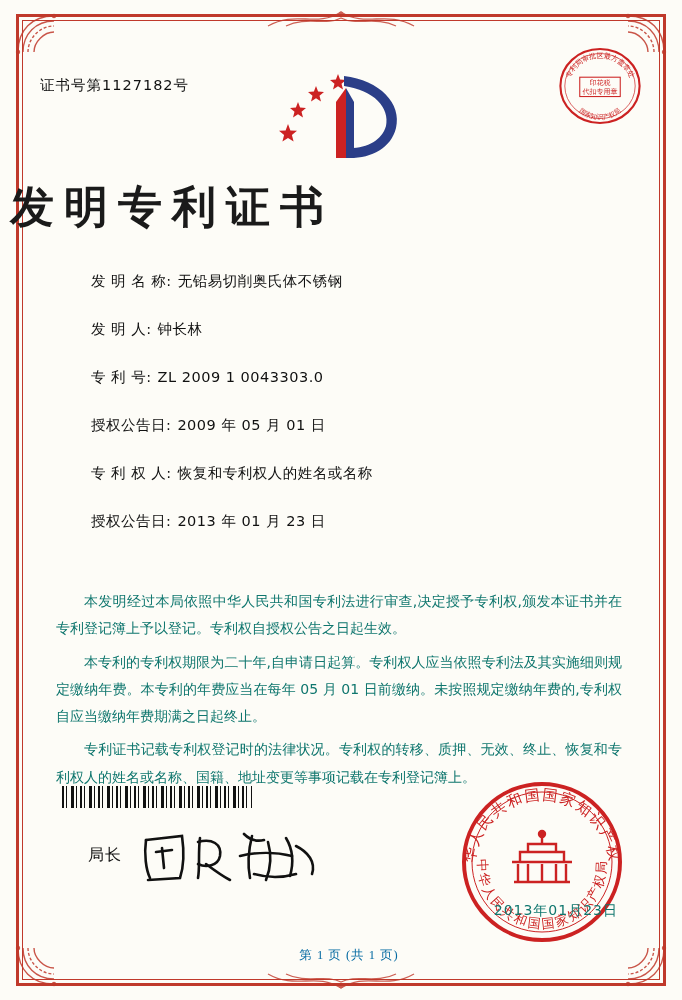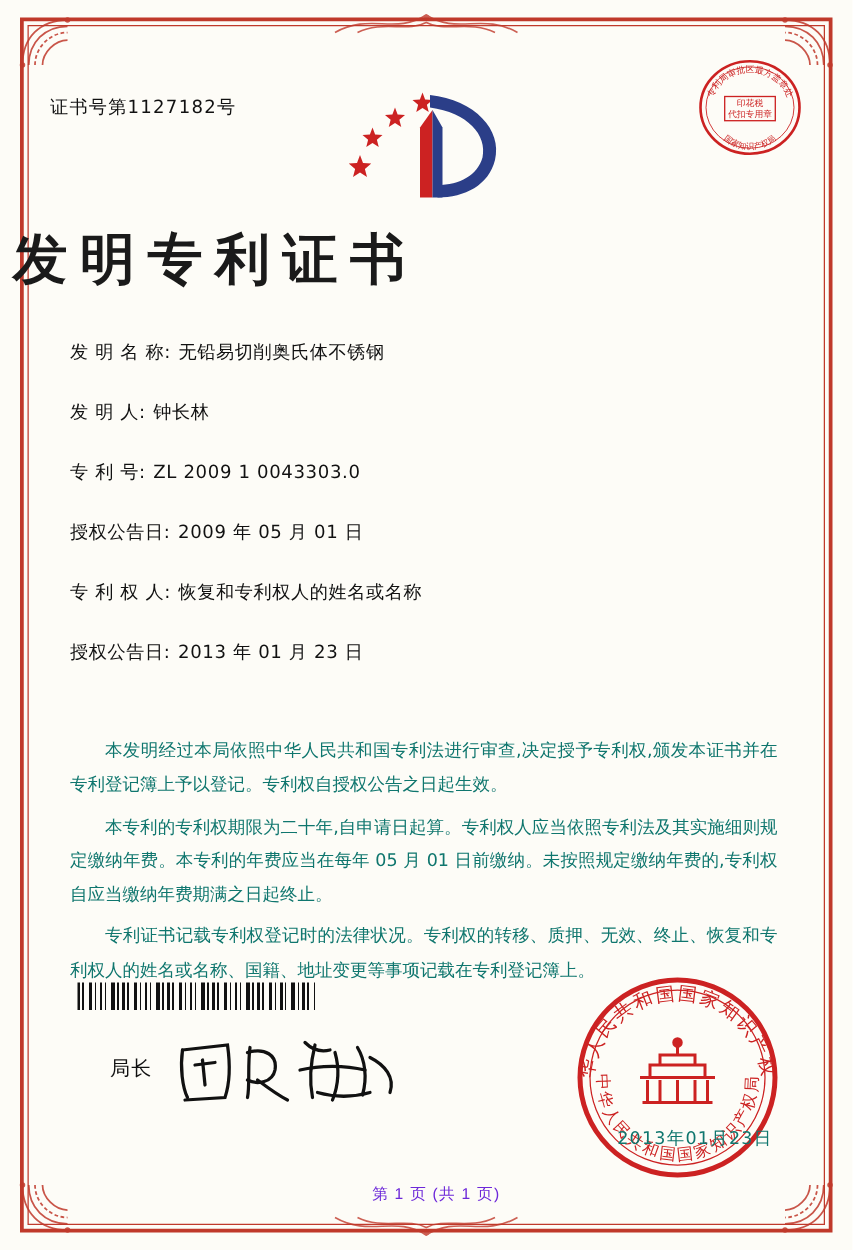--- a/index.html
+++ b/index.html
@@ -114,20 +114,21 @@
     top: 272px;
     width: 560px;
   }
   .field-row {
     display: flex;
     align-items: baseline;
     margin-bottom: 29px;
     font-size: 14.5px;
     color: #111;
     font-family: "DejaVu Sans", sans-serif;
+    margin-left: 35px;
   }
   .field-label {
     white-space: nowrap;
     letter-spacing: 0.5px;
   }
   .field-value {
     margin-left: 6px;
     letter-spacing: 0.5px;
   }
 
@@ -203,23 +204,23 @@
     color: #0f766e;
     letter-spacing: 1px;
   }
 
   
   .footer {
     position: absolute;
     left: 16px; right: 0;
     bottom: 36px;
     text-align: center;
-    font-family: Liberation Sans, sans-serif;
+    font-family: Liberation Serif, serif;
     font-size: 12.5px;
-    color: #6d28d9;
+    color: #0369a1;
     letter-spacing: 1px;
   }
 </style>
 </head>
 <body>
 
 <div class="page">
 
   <div class="border-outer"></div>
   <div class="border-inner"></div>

